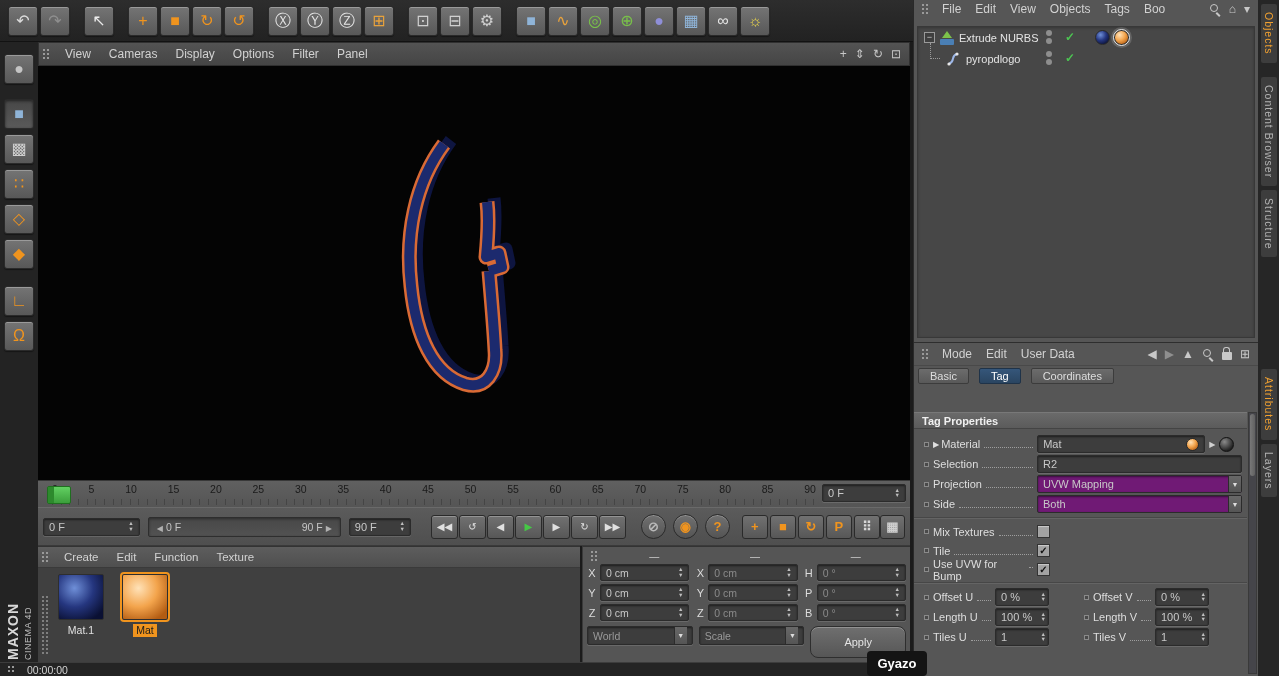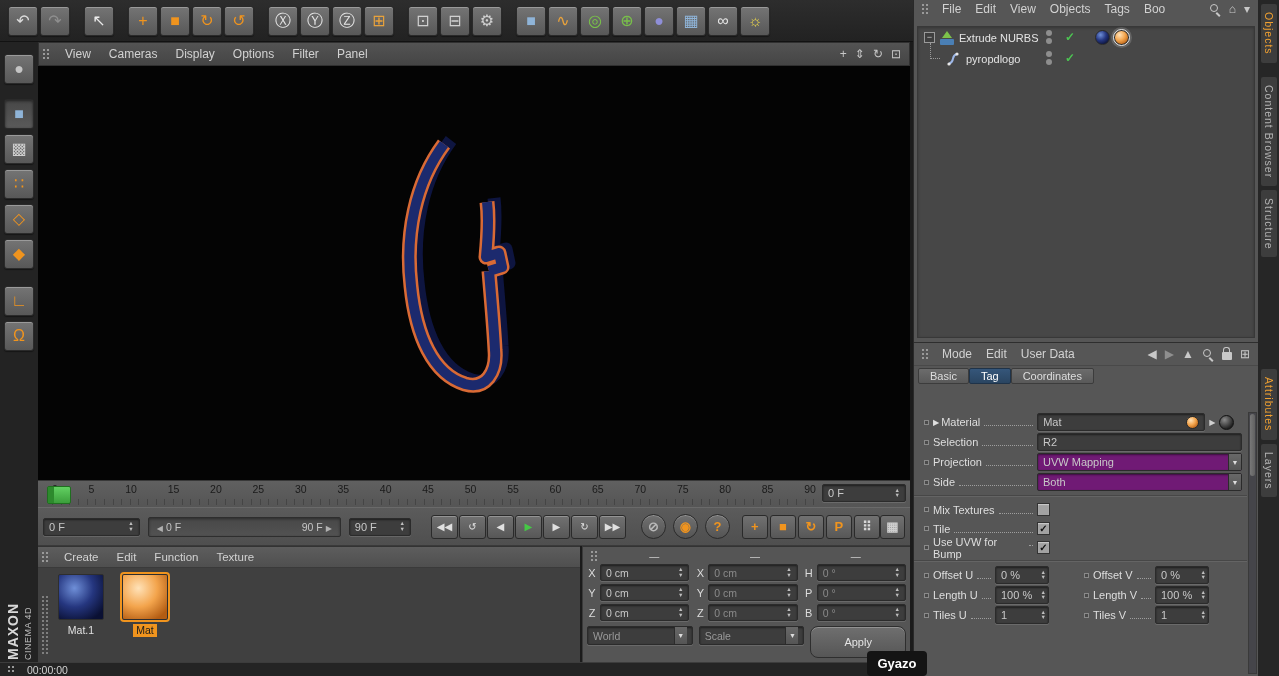--- a/index.html
+++ b/index.html
@@ -130,21 +130,21 @@
   .tag.t1{left:177px;}
   .tag.t2{left:196px;}
   .tag.selected{outline:1px solid #e6e6e6;box-shadow:0 0 0 3px rgba(230,230,230,.18);}
 
   .am{position:absolute;left:0;right:0;top:342px;bottom:0;border-top:1px solid #2e2e2e;background:#565656;}
   .am-menu{height:23px;display:flex;align-items:center;padding:0 4px;border-bottom:1px solid #494949;}
   .am-menu .menu-item{padding:0 7px;font-size:12px;}
   .am-title{height:24px;display:flex;align-items:center;gap:6px;padding:0 7px;}
   .sphere-sm{width:17px;height:17px;border-radius:50%;border:1px solid #2a2a2a;flex:none;}
   .am-title-text{font-size:11.5px;color:#ececec;}
-  .am-tabs{display:flex;gap:0;padding:2px 4px 4px;}
+  .am-tabs{display:flex;gap:10px;padding:2px 4px 4px;}
   .am-tab{height:16px;padding:0 11px;font-size:11px;color:#dedede;border-radius:2px;
           background:linear-gradient(#6c6c6c,#595959);border:1px solid #3c3c3c;display:flex;align-items:center;}
   .am-tab.active{background:linear-gradient(#35567a,#2a4561);border-color:#1f3349;color:#fff;}
   .am-content{position:absolute;left:0;right:11px;top:69px;bottom:0;overflow:hidden;}
   .section-bar{height:17px;background:linear-gradient(#6a6a6a,#5b5b5b);border-top:1px solid #787878;
                border-bottom:1px solid #444;display:flex;align-items:center;padding:0 8px;
                font-weight:bold;font-size:11px;color:#f0f0f0;margin-bottom:5px;}
   .prop-row{display:flex;align-items:center;height:20px;padding-left:10px;}
   .check-row{height:19px;}
   .anim-dot{width:5px;height:5px;border:1px solid #8a8a8a;background:#4a4a4a;margin-right:4px;flex:none;}
@@ -748,20 +748,21 @@
 
           <span class="am-tab">Basic</span>
 
           <span class="am-tab active">Tag</span>
 
           <span class="am-tab">Coordinates</span>
 
       </div>
 
       <div class="am-content">
+        <div class="section-bar">Tag Properties</div>
 
         <div class="prop-row">
           <span class="anim-dot"></span>
           <span class="row-exp">▶</span>
           <span class="lbl" style="width:96px;">
               <span>Material</span>
               <span class="dots"></span>
             </span>
           <span class="field fld-mat">
             <span>Mat</span>

